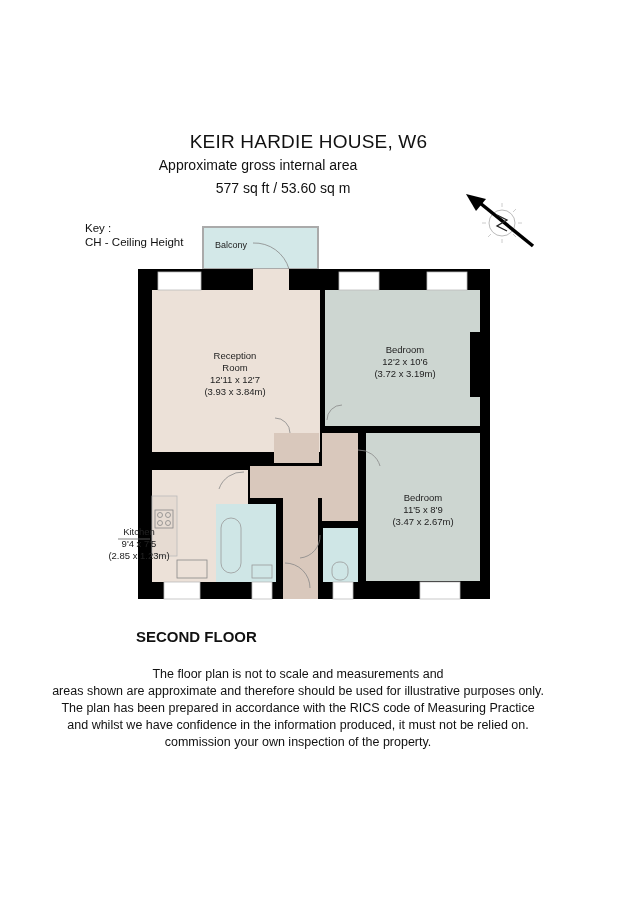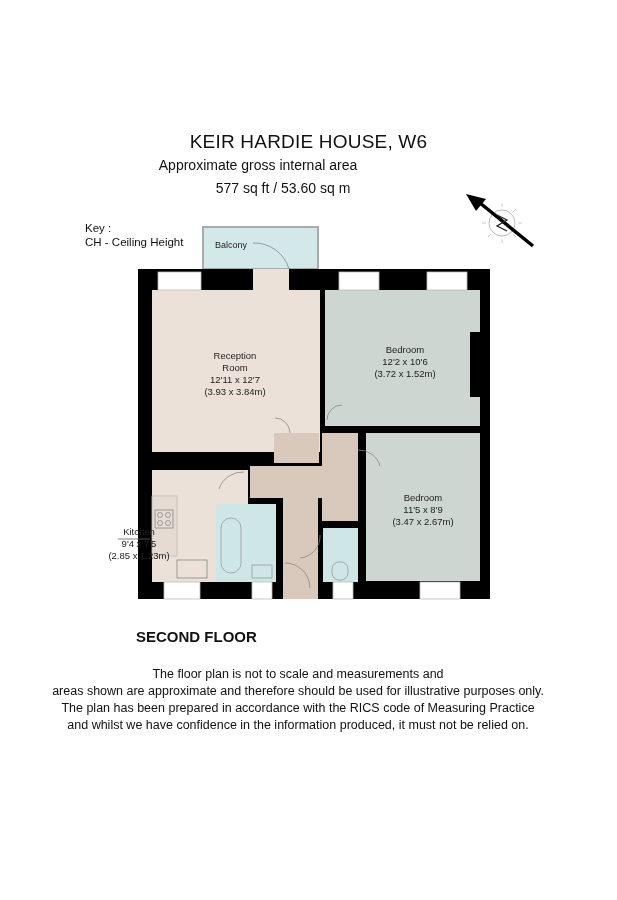--- a/index.html
+++ b/index.html
@@ -111,21 +111,21 @@
 <div class="abs room-label" style="left:180px;top:350px;width:110px;">
   <div>Reception</div>
   <div>Room</div>
   <div>12'11 x 12'7</div>
   <div>(3.93 x 3.84m)</div>
 </div>
 
 <div class="abs room-label" style="left:350px;top:344px;width:110px;">
   <div>Bedroom</div>
   <div>12'2 x 10'6</div>
-  <div>(3.72 x 1.52m)</div>
+  <div>(3.72 x 3.19m)</div>
 </div>
 
 <div class="abs room-label" style="left:368px;top:492px;width:110px;">
   <div>Bedroom</div>
   <div>11'5 x 8'9</div>
   <div>(3.47 x 2.67m)</div>
 </div>
 
 <div class="abs kitchen-label">
   <div>Kitchen</div>
@@ -136,13 +136,14 @@
   <line x1="118" y1="539" x2="150" y2="539" stroke="#666" stroke-width="0.8"></line>
 </svg>
 
 <div class="abs floor-label">SECOND FLOOR</div>
 
 <div class="abs disclaimer">
   <div>The floor plan is not to scale and measurements and</div>
   <div>areas shown are approximate and therefore should be used for illustrative purposes only.</div>
   <div>The plan has been prepared in accordance with the RICS code of Measuring Practice</div>
   <div>and whilst we have confidence in the information produced, it must not be relied on.</div>
+  <div>commission your own inspection of the property.</div>
 </div>
 
 </body></html>

